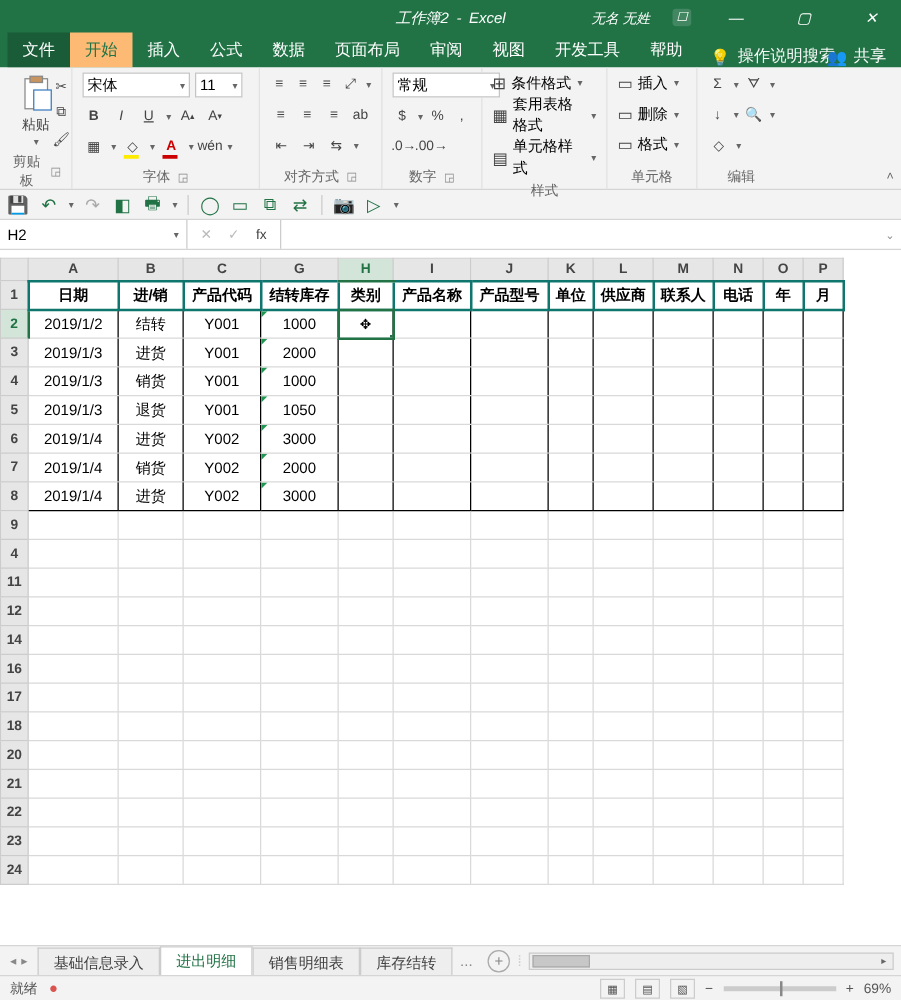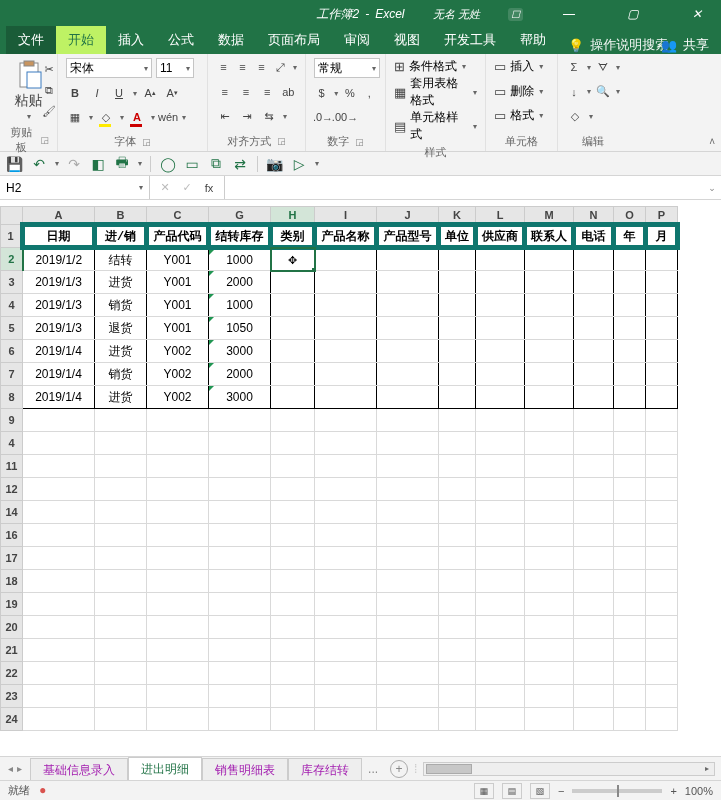--- a/index.html
+++ b/index.html
@@ -18,28 +18,28 @@
     height: 28px;
     background: #217346;
     color: #fff;
     display: flex;
     align-items: center;
     position: relative;
     font-style: italic;
   }
   .titlebar-left { width: 210px; }
   .titlebar-center { position:absolute; left:50%; transform:translateX(-50%); display:flex; align-items:center; gap:6px; font-size:12px;}
-  .titlebar-right { margin-left:auto; display:flex; align-items:center; gap:28px; padding-right:6px;}
+  .titlebar-right { margin-left:auto; display:flex; align-items:center; gap:18px; padding-right:6px;}
   .win-btn { width:36px; height:28px; display:inline-flex; align-items:center; justify-content:center; color:#fff; font-size:12px; }
   .tag-icon { background: rgba(255,255,255,.15); border-radius:3px; padding:1px 3px; font-size:10px; }
   
   .tabs { height:26px; background:#217346; display:flex; align-items:flex-end; color:#fff; font-size:13px; padding-left:6px; position:relative;}
   .tab { padding:5px 12px 5px; cursor:pointer; }
   .tab.file { background:#1a5c38; }
-  .tab.active { background:#bef264; color:#217346; }
+  .tab.active { background:#fdba74; color:#217346; }
   .tell-me { margin-left:10px; display:flex; align-items:center; gap:6px; color:#fff; opacity:.95;}
   .share { position:absolute; right:12px; display:flex; gap:5px; align-items:center;}
   
   .ribbon {
     background:#f3f3f3;
     border-bottom:1px solid #d5d5d5;
     height:98px;
     display:flex;
     position:relative;
     user-select:none;
@@ -65,48 +65,48 @@
   .fx-expand { width:18px; display:flex; align-items:center; justify-content:center; color:#888; font-size:9px;}
   
   .grid-wrap { position:absolute; top:206px; left:0; right:0; bottom:44px; overflow:hidden; background:#fff;}
   table.grid { border-collapse:collapse; table-layout:fixed; }
   .colhdr, .rowhdr, .corner {
     background:#e6e6e6; border:1px solid #ccc; color:#444; text-align:center; font-size:11px;
   }
   .colhdr { height:18px; }
   .rowhdr { width:22px; }
   .cell { border:1px solid #d9d9d9; height:23px; padding:0 4px; font-size:12px; text-align:center; overflow:hidden; white-space:nowrap;}
-  .cell.hdr { font-weight:bold; border:5px solid #0f766e;font-family:Liberation Mono, monospace;}
+  .cell.hdr { font-weight:bold; border:2px solid #0f766e;}
   .cell.data { border-left:1px solid #000; border-right:1px solid #000; }
   .cell.data.tri { position:relative; }
   .cell.data.tri::before { content:""; position:absolute; left:0; top:0; border-left:5px solid #219653; border-bottom:5px solid transparent;}
   .row-bottom-border .cell.data { border-bottom:1px solid #000; }
   .sel { outline:2px solid #217346; outline-offset:-1px; position:relative; }
   .sel::after { content:""; position:absolute; right:-3px; bottom:-3px; width:5px; height:5px; background:#217346;}
   .colhdr.selcol, .rowhdr.selrow { background:#d3e5d8; color:#217346; border-bottom:2px solid #217346;}
   .rowhdr.selrow { border-bottom:1px solid #ccc; border-right:2px solid #217346;}
   
   .sheetbar { position:absolute; left:0; right:0; bottom:20px; height:24px; background:#f3f3f3; border-top:1px solid #d5d5d5; display:flex; align-items:center;}
   .tab-nav { display:flex; gap:4px; padding:0 8px; color:#888; font-size:10px;}
-  .sheet-tab { padding:3px 12px; border:1px solid #ccc; border-bottom:none; background:#eee; font-size:12px; color:#a21caf; margin-top:2px;}
+  .sheet-tab { padding:3px 12px; border:1px solid #ccc; border-bottom:none; background:#eee; font-size:12px; color:#404040; margin-top:2px;}
   .sheet-tab.active { background:#fff; border-bottom:2px solid #217346; color:#217346;}
   .sheet-add { width:18px; height:18px; border:1px solid #aaa; border-radius:50%; display:flex; align-items:center; justify-content:center; margin:0 6px; color:#888; font-size:12px;}
   .hscroll { flex:1; margin:0 6px; height:14px; background:#eee; border:1px solid #ccc; position:relative;}
   .hscroll .thumb { position:absolute; left:2px; top:1px; height:10px; width:46px; background:#c7c7c7; border:1px solid #aaa;}
   .hscroll .arr { position:absolute; top:0; width:14px; height:12px; display:flex; align-items:center; justify-content:center; font-size:8px; color:#666;}
   .hscroll .arr.l{ left:-0px;} .hscroll .arr.r{ right:0;}
   
   .status { position:absolute; left:0; right:0; bottom:0; height:20px; background:#f3f3f3; border-top:1px solid #d5d5d5; display:flex; align-items:center; padding:0 8px; font-size:11px; color:#555;}
   .status .right { margin-left:auto; display:flex; align-items:center; gap:8px;}
   .zoom-track { width:90px; height:4px; background:#ccc; position:relative;}
   .zoom-track::after{ content:""; position:absolute; left:50%; top:-4px; width:2px; height:12px; background:#888;}
   .view-btn { width:20px; height:16px; border:1px solid #ccc; display:flex; align-items:center; justify-content:center; font-size:9px;}
   svg { display:block; }
   .big-btn { display:flex; flex-direction:column; align-items:center; gap:2px; padding:2px 2px; color:#444;}
-  .big-btn .lbl { font-size:14px;}
+  .big-btn .lbl { font-size:11px;}
   .ribbon .ic { font-size:13px; color:#444;}
 </style>
 </head>
 <body>
 
 <div class="titlebar">
   <div class="titlebar-left"></div>
   <div class="titlebar-center">
     <span>工作簿2</span>
     <span>-</span>
@@ -220,21 +220,21 @@
       <span class="btn-sm">⇆</span>
         <span class="dd">▾</span>
     </div>
     <div class="group-label">
         <span>对齐方式</span>
         <span class="dlg">◲</span>
       </div>
   </div>
 
   <div class="group" style="width:80px">
-    <div class="combo" style="width:66px">
+    <div class="combo" style="width:86px">
         <span>常规</span>
         <span class="caret">▾</span>
       </div>
     <div class="ctrl-row">
       <span class="btn-sm">$</span>
         <span class="dd">▾</span>
       <span class="btn-sm">%</span>
       <span class="btn-sm">,</span>
     </div>
     <div class="ctrl-row">
@@ -631,36 +631,20 @@
           <td class="cell"></td>
           <td class="cell"></td>
           <td class="cell"></td>
           <td class="cell"></td>
           <td class="cell"></td>
           <td class="cell"></td>
           <td class="cell"></td>
           <td class="cell"></td>
         </tr>
         <tr>
-          <th class="rowhdr">19</th>
-          <td class="cell"></td>
-          <td class="cell"></td>
-          <td class="cell"></td>
-          <td class="cell"></td>
-          <td class="cell"></td>
-          <td class="cell"></td>
-          <td class="cell"></td>
-          <td class="cell"></td>
-          <td class="cell"></td>
-          <td class="cell"></td>
-          <td class="cell"></td>
-          <td class="cell"></td>
-          <td class="cell"></td>
-        </tr>
-        <tr>
           <th class="rowhdr">20</th>
           <td class="cell"></td>
           <td class="cell"></td>
           <td class="cell"></td>
           <td class="cell"></td>
           <td class="cell"></td>
           <td class="cell"></td>
           <td class="cell"></td>
           <td class="cell"></td>
           <td class="cell"></td>
@@ -759,15 +743,15 @@
 <div class="status">
   <span>就绪</span>
   <span style="margin-left:10px;color:#d9534f">⏺</span>
   <div class="right">
     <span class="view-btn">▦</span>
     <span class="view-btn">▤</span>
     <span class="view-btn">▧</span>
     <span>−</span>
     <div class="zoom-track"></div>
     <span>+</span>
-    <span>100%</span>
+    <span>69%</span>
   </div>
 </div>
 
 </body></html>

